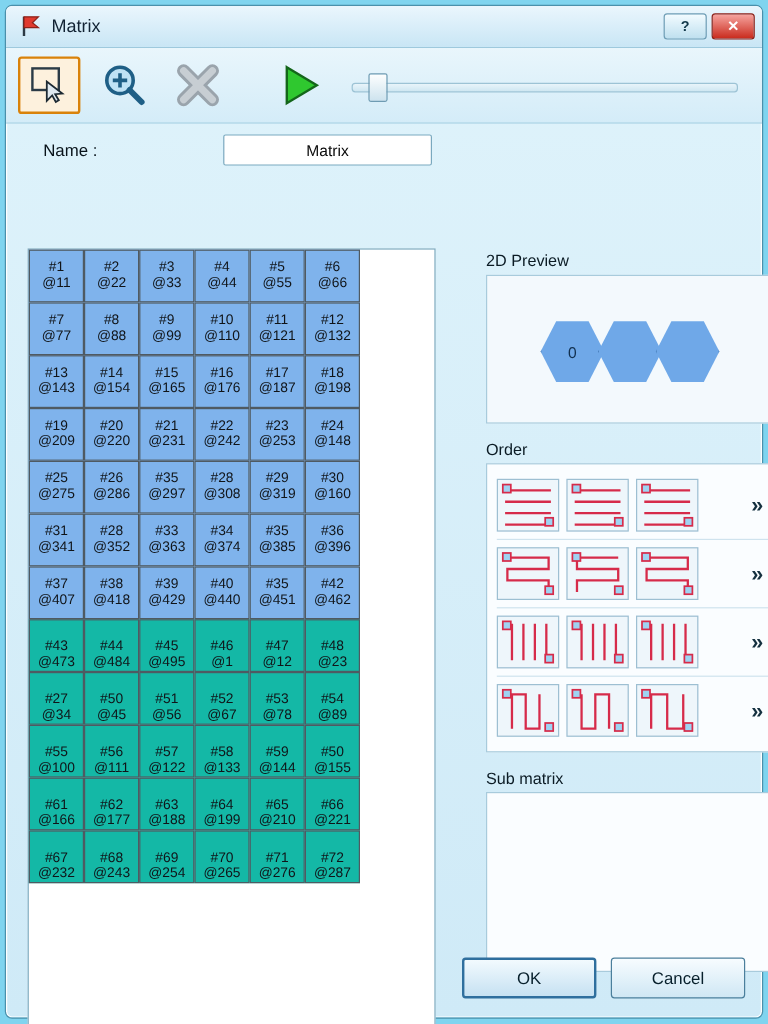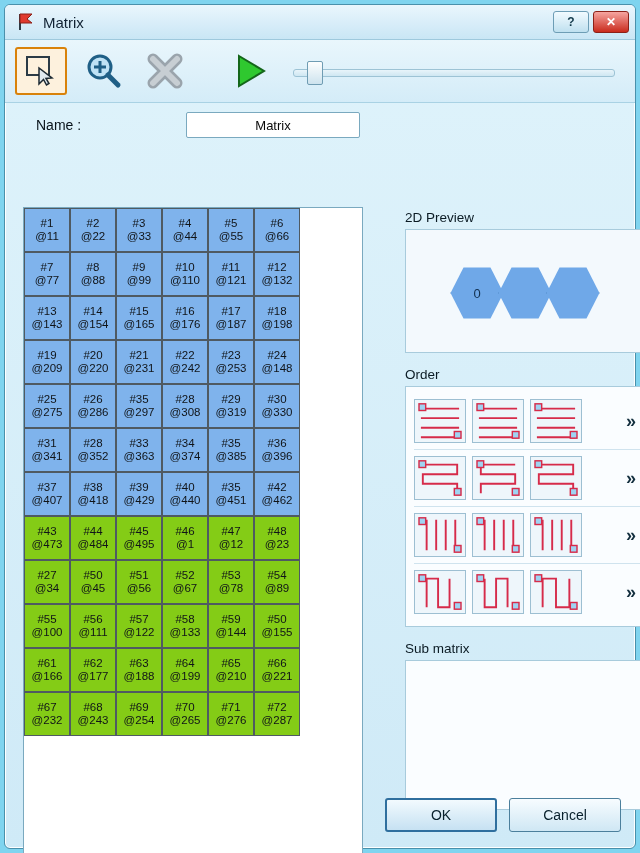--- a/index.html
+++ b/index.html
@@ -112,21 +112,21 @@
   }
   .cell{
     width:46px;height:44px;
     border:1px solid #4f5a62;
     box-sizing:border-box;
     display:flex;flex-direction:column;align-items:center;justify-content:center;
     font-size:11.5px;line-height:13px;color:#101418;
     font-family:"Liberation Sans",sans-serif;
   }
   .cell.blue{background:#7fb3ec;}
-  .cell.green{background:#84cc16;}
+  .cell.green{background:#14b8a6;justify-content:flex-end;}
 
   
   .right{position:absolute;left:372px;top:108px;width:244px;margin-left:28px;}
   .group{position:relative;margin-bottom:14px;}
   .group-title{
     font-size:13.5px;color:#0b1b24;margin-bottom:4px;
   }
   .group-box{
     border:1px solid #a8cbdc;border-top:1px solid #a8cbdc;
     background:#fafdff;
@@ -343,21 +343,21 @@
           <div class="cell blue">
             <span>#28</span>
             <span>@308</span>
           </div>
           <div class="cell blue">
             <span>#29</span>
             <span>@319</span>
           </div>
           <div class="cell blue">
             <span>#30</span>
-            <span>@330</span>
+            <span>@160</span>
           </div>
           <div class="cell blue">
             <span>#31</span>
             <span>@341</span>
           </div>
           <div class="cell blue">
             <span>#28</span>
             <span>@352</span>
           </div>
           <div class="cell blue">

